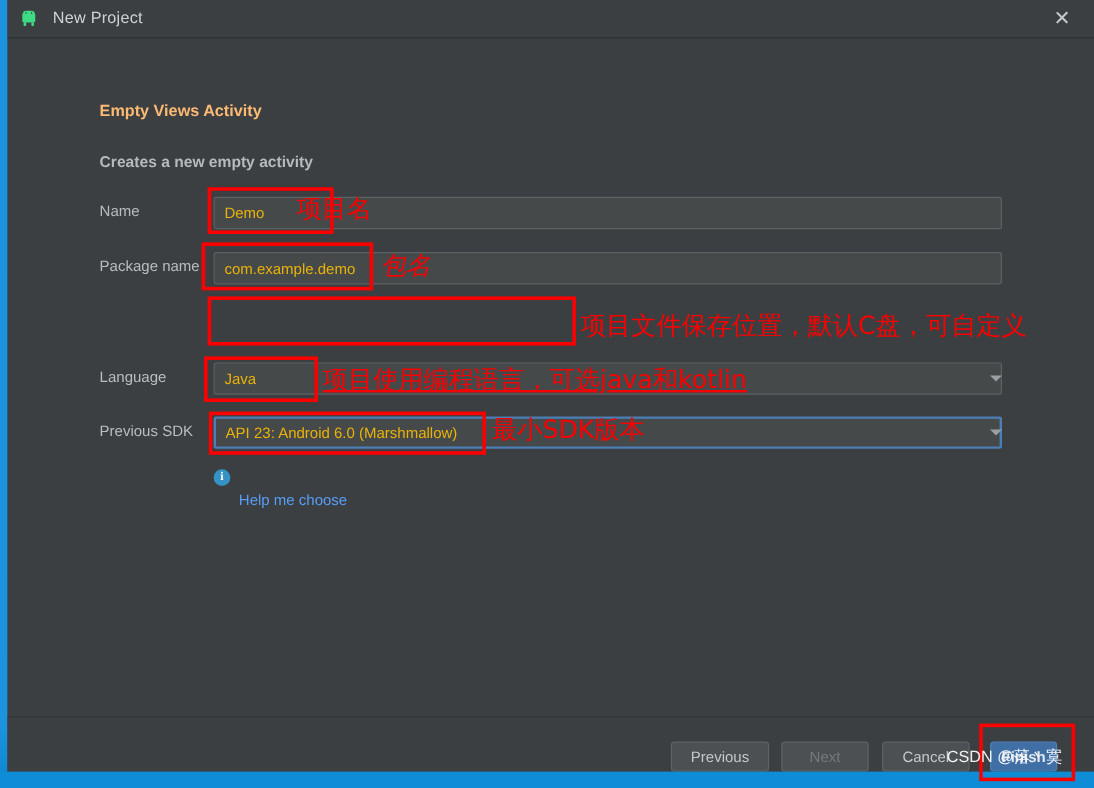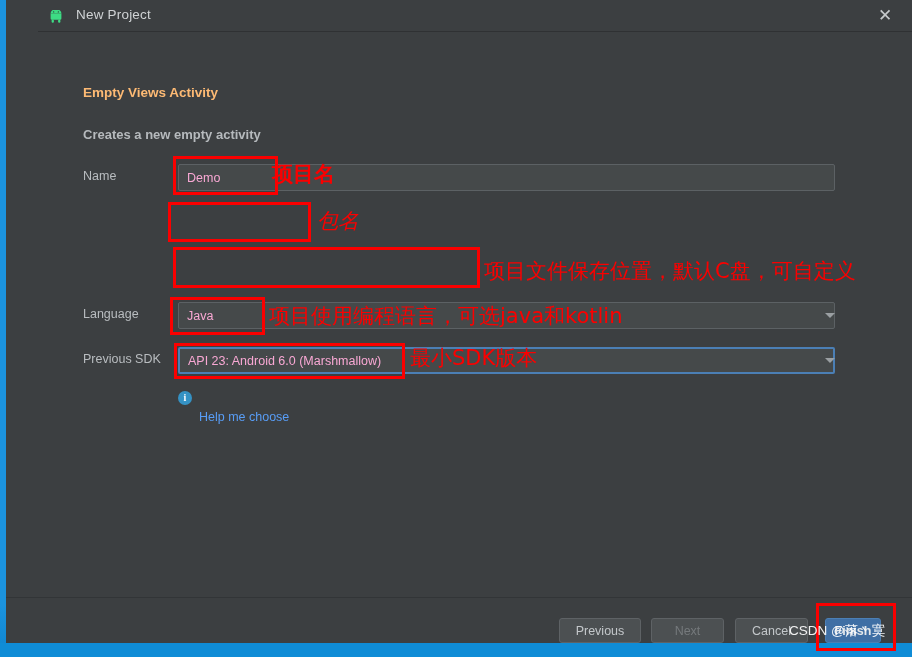--- a/index.html
+++ b/index.html
@@ -38,21 +38,20 @@
     height: 643px;
     background: #3c3f41;
     color: #bbbbbb;
     box-sizing: border-box;
   }
   #titlebar {
     position: relative;
     height: 31px;
     background: #3c3f41;
     border-bottom: 1px solid #2f3133;
-    margin-left: 32px;
   }
   #app-icon {
     position: absolute;
     left: 11px;
     top: 9px;
     width: 14px;
     height: 13px;
   }
   #title-text {
     position: absolute;
@@ -105,21 +104,21 @@
   }
   .field-input {
     position: absolute;
     left: 172px;
     width: 657px;
     height: 27px;
     box-sizing: border-box;
     background: #45494a;
     border: 1px solid #5c6164;
     border-radius: 2px;
-    color: #f9a8d4;
+    color: #eab308;
     font-size: 12.5px;
     font-family: "Liberation Sans", sans-serif;
     padding: 0 8px;
     outline: none;
   }
   .field-input.focused {
     border: 2px solid #4b7fb5;
     background: #45494a;
   }
   .combo-arrow {
@@ -265,50 +264,54 @@
     <div id="dialog-body">
 
       <div id="tpl-title">Empty Views Activity</div>
       <div id="tpl-desc">Creates a new empty activity</div>
 
       <div class="field-row" style="top:132px">
         <span class="field-label">Name</span>
         <input class="field-input" type="text" value="Demo" style="">
       </div>
 
+      <div class="field-row" style="top:178px">
+        <span class="field-label">Package name</span>
+        <input class="field-input" type="text" value="com.example.demo" style="">
+      </div>
 
 
       <div class="field-row" style="top:270px">
         <span class="field-label">Language</span>
         <input class="field-input" type="text" readonly="" value="Java" style="">
         <span class="combo-arrow" style="right:77px"></span>
       </div>
 
       <div class="field-row" style="top:315px">
         <span class="field-label">Previous SDK</span>
         <input class="field-input focused" type="text" readonly="" value="API 23: Android 6.0 (Marshmallow)" style="">
         <span class="combo-arrow" style="right:77px"></span>
       </div>
 
       <div id="info-line">
         <span id="info-icon">i</span>
       </div>
       <div id="help-link">Help me choose</div>
 
       <div class="redbox" style="left:167px; top:124px; width:105px; height:39px;"></div>
-      <div class="redtext" style="left:266px; top:128px;font-weight:bold;">项目名</div>
+      <div class="redtext" style="left:241px; top:128px;">项目名</div>
 
       <div class="redbox" style="left:162px; top:170px; width:143px; height:40px;"></div>
       <div class="redtext" style="left:311px; top:175px;font-style:italic;">包名</div>
 
       <div class="redbox" style="left:167px; top:215px; width:307px; height:41px;"></div>
       <div class="redtext" style="left:478px; top:225px;">项目文件保存位置，默认C盘，可自定义</div>
 
       <div class="redbox" style="left:164px; top:265px; width:95px; height:38px;"></div>
-      <div class="redtext" style="left:263px; top:270px;">项目使用编程语言，可选java和kotlin</div>
+      <div class="redtext" style="left:263px; top:270px;text-decoration:underline;">项目使用编程语言，可选java和kotlin</div>
 
       <div class="redbox" style="left:168px; top:311px; width:231px; height:36px;"></div>
       <div class="redtext" style="left:404px; top:312px;">最小SDK版本</div>
 
     </div>
 
     <div id="footer">
       <button class="btn" id="btn-previous">Previous</button>
       <button class="btn disabled" id="btn-next">Next</button>
       <button class="btn" id="btn-cancel">Cancel</button>

